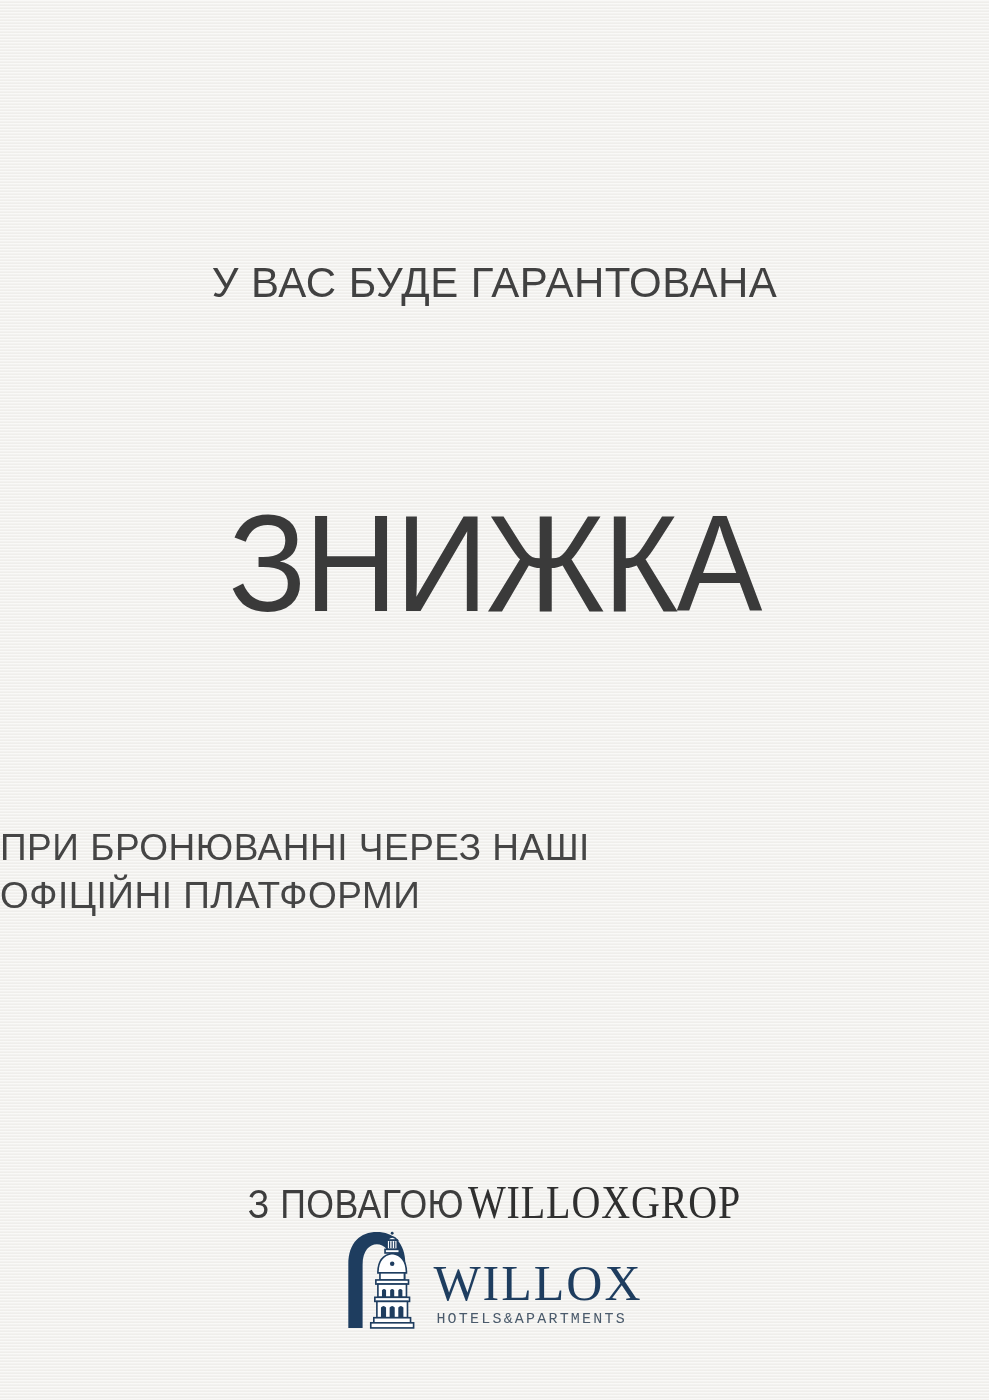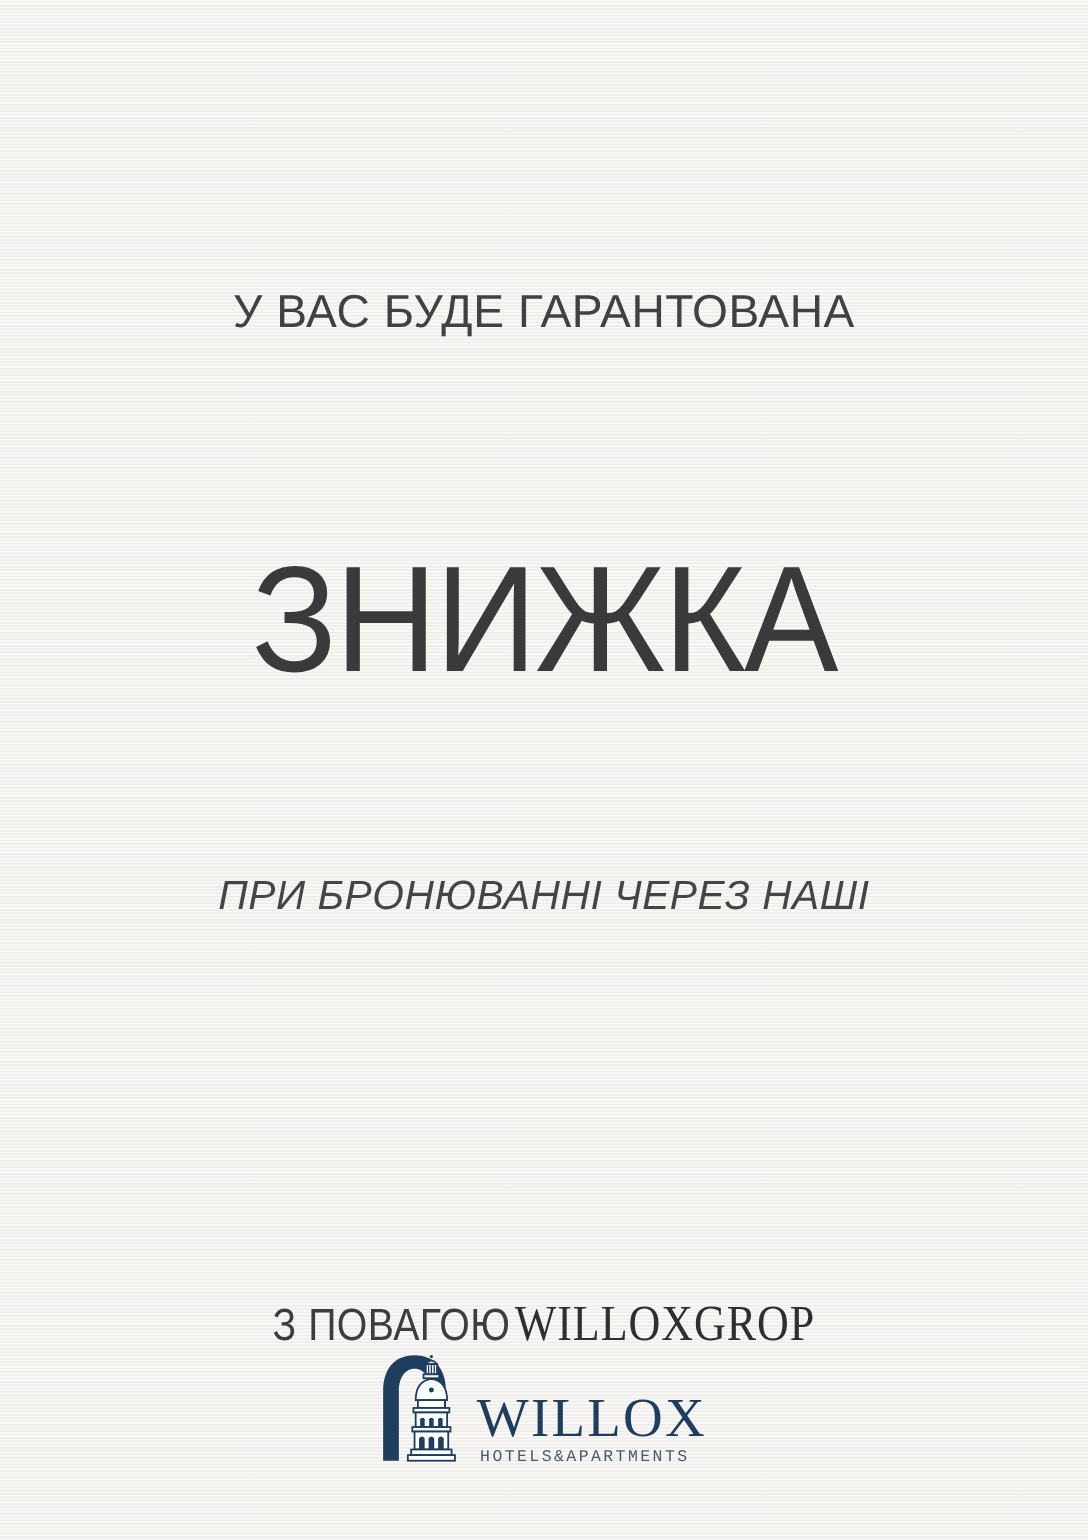--- a/index.html
+++ b/index.html
@@ -29,47 +29,45 @@
     position:absolute; top:495px; left:0; width:100%;
     text-align:center;
     font-size:137px; line-height:1;
     font-weight:400;
     letter-spacing:-2px;
     color:#3a3a3a;
     transform:scaleX(0.94);
     transform-origin:center;
   }
   .subtitle {
-    position:absolute; top:790px; left:0; width:100%;
-    text-align:center;
+    position:absolute; top:824px; left:0; width:100%;
     font-size:37px; line-height:1.3;
     font-weight:400;
     letter-spacing:0.5px;
     color:#454545;
-    font-style:italic;
   }
   .footer-line {
     position:absolute; top:1180px; left:0; width:100%;
     text-align:center;
     line-height:1;
     transform:scaleX(0.87);
     transform-origin:center;
     white-space:nowrap;
   }
   .footer-closing {
     font-family:"Liberation Sans", sans-serif;
     font-size:41px; color:#3d3d3d; letter-spacing:0.5px;
   }
   .footer-brand {
     font-family:"Liberation Serif", serif;
     font-size:46px; color:#2f2f2f; letter-spacing:1px;
   }
   .logo {
     position:absolute; top:1230px; left:0; width:100%;
-    display:flex; justify-content:center; align-items:flex-end;
+    display:flex; justify-content:center; align-items:center;
   }
   .logo-icon { width:74px; height:102px; flex:0 0 auto; }
   .logo-text { margin-left:13px; padding-top:23px; }
   .logo-wordmark {
     font-family:"Liberation Serif", serif;
     font-size:50px; line-height:1;
     letter-spacing:2px;
     color:#1e3d5f;
     font-weight:400;
   }
@@ -86,20 +84,21 @@
 <body>
 
 <div class="page">
 
   <div class="heading">У ВАС БУДЕ ГАРАНТОВАНА</div>
 
   <div class="big-title">ЗНИЖКА</div>
 
   <div class="subtitle">
     <div>ПРИ БРОНЮВАННІ ЧЕРЕЗ НАШІ</div>
+    <div>ОФІЦІЙНІ ПЛАТФОРМИ</div>
   </div>
 
   <div class="footer-line">
     <span class="footer-closing">З ПОВАГОЮ</span>
     <span class="footer-closing"> </span>
     <span class="footer-brand">WILLOXGROP</span>
   </div>
 
   <div class="logo">
     <span class="logo-icon">

